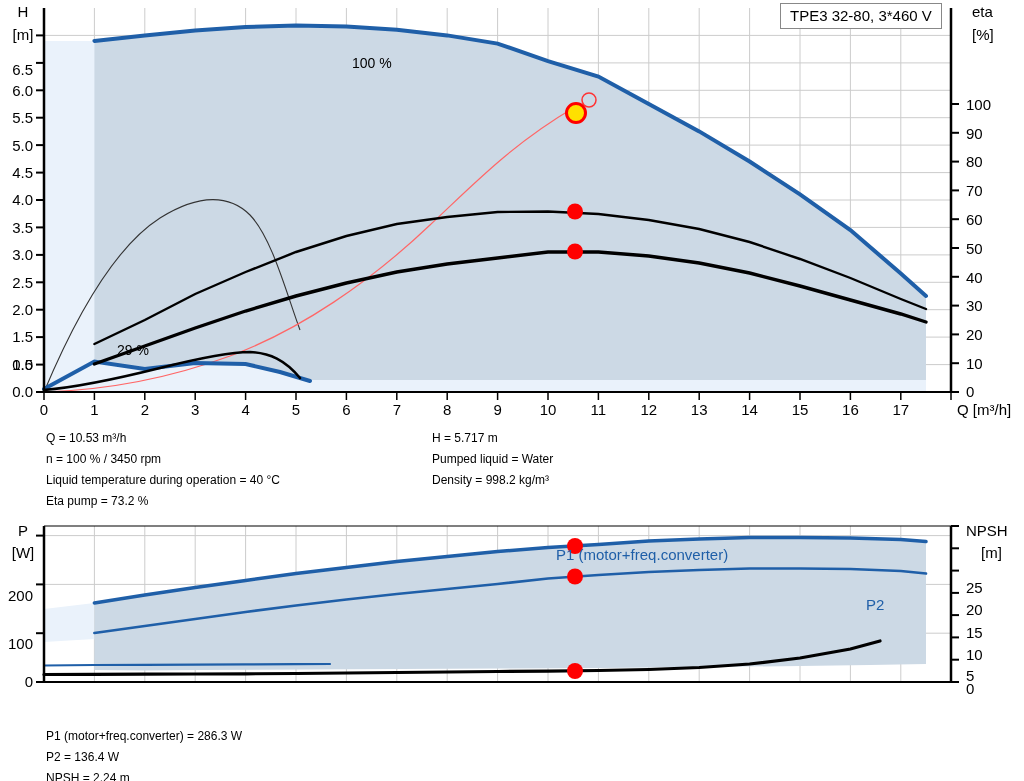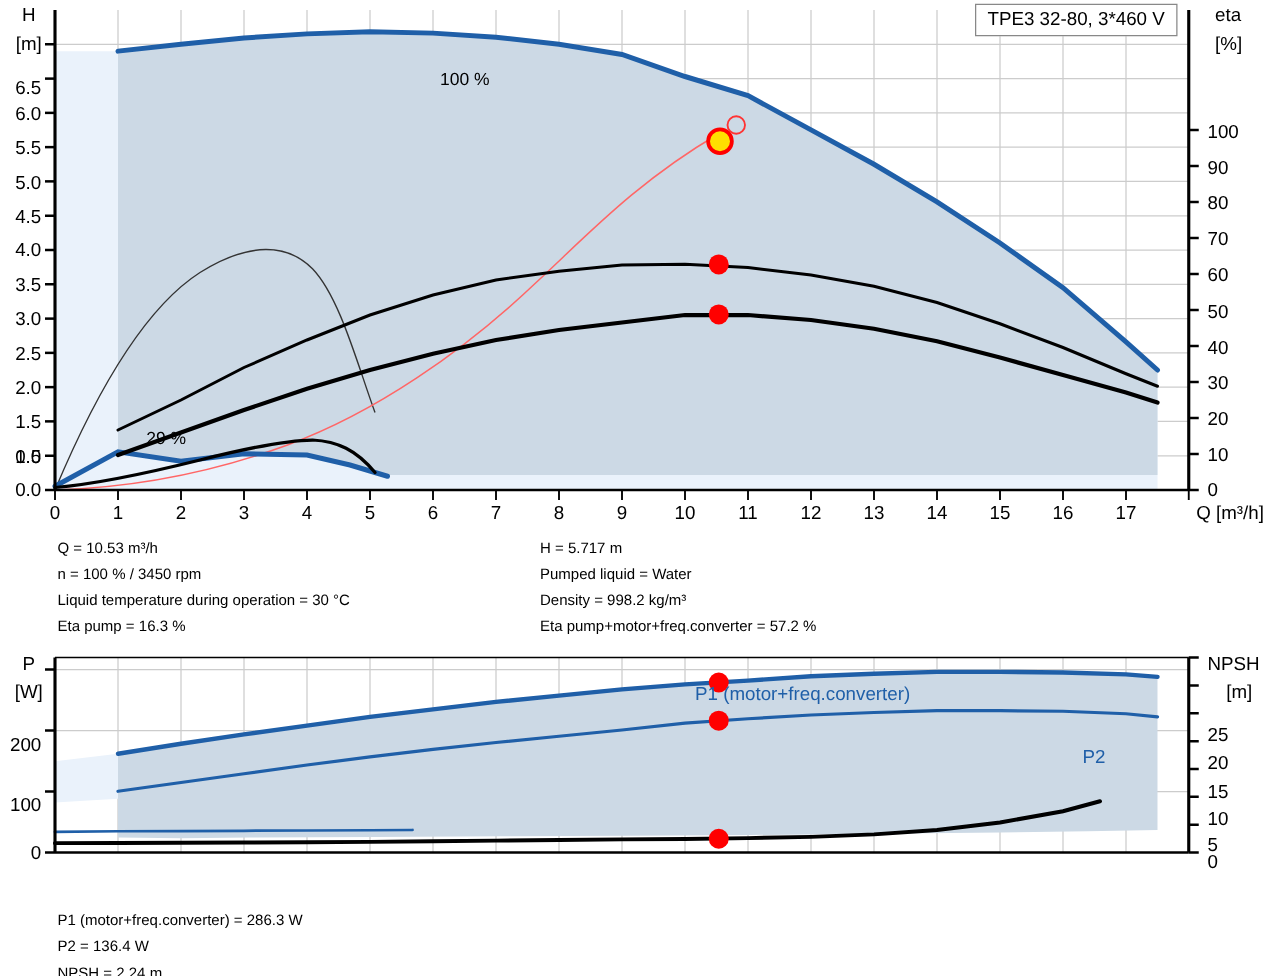--- a/index.html
+++ b/index.html
@@ -228,28 +228,27 @@
   </svg>
 
   <div class="titlebox" style="left:780px;top:3px;">
     <span>TPE3 32-80, 3*460 V</span>
   </div>
 
   <div class="info-grid">
     <div class="info-col info-left">
       <div class="infotxt">Q = 10.53 m³/h</div>
       <div class="infotxt">n = 100 % / 3450 rpm</div>
-      <div class="infotxt">Liquid temperature during operation = 30 °C</div>
-      <div class="infotxt">Eta pump = 16.3 %</div>
+      <div class="infotxt">Liquid temperature during operation = 40 °C</div>
+      <div class="infotxt">Eta pump = 73.2 %</div>
     </div>
     <div class="info-col info-right">
       <div class="infotxt">H = 5.717 m</div>
       <div class="infotxt">Pumped liquid = Water</div>
       <div class="infotxt">Density = 998.2 kg/m³</div>
-      <div class="infotxt">Eta pump+motor+freq.converter = 57.2 %</div>
     </div>
   </div>
 
   <svg class="abs" style="left:0;top:518px;" width="1024" height="180" viewBox="0 0 1024 180">
 
     <rect x="44" y="8" width="907" height="156" fill="#ffffff"></rect>
 
     <g stroke="#cccccc" stroke-width="1">
       <line x1="94.4" y1="8" x2="94.4" y2="164"></line>
       <line x1="144.8" y1="8" x2="144.8" y2="164"></line>

